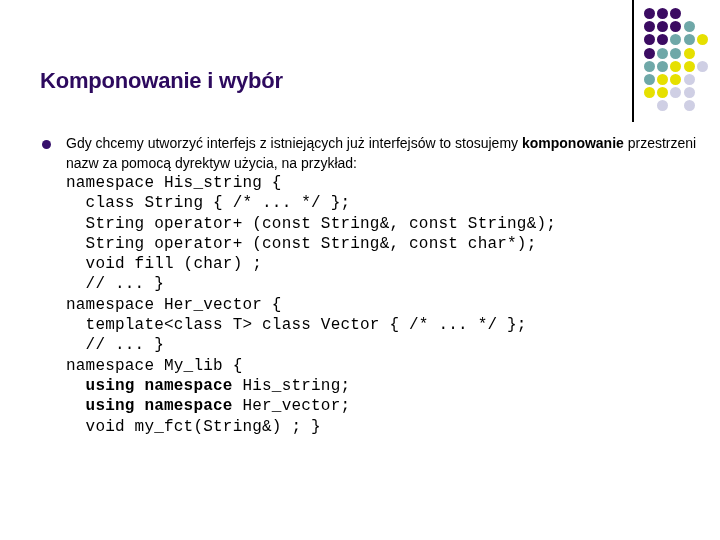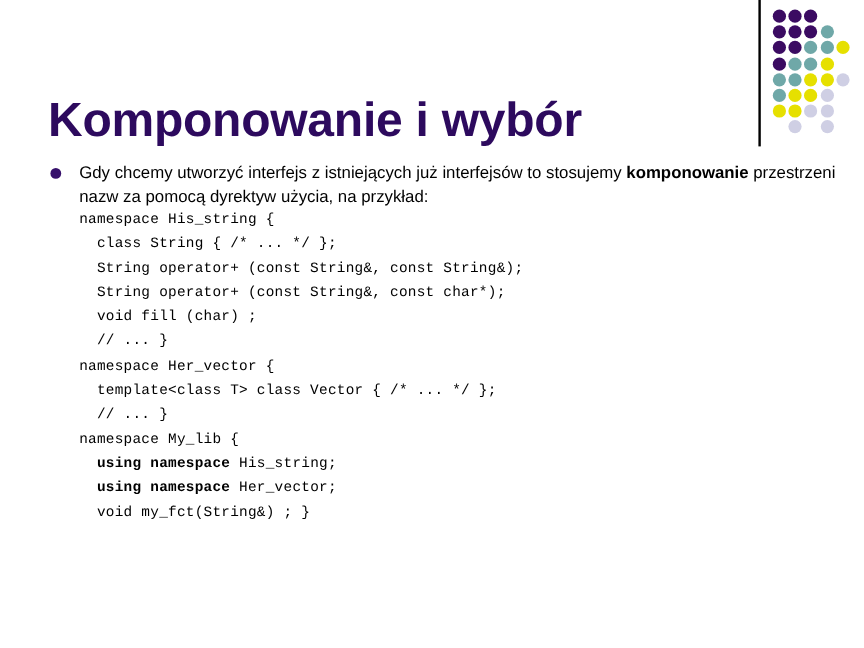--- a/index.html
+++ b/index.html
@@ -38,27 +38,26 @@
     height: 122px;
     background: #000000;
   }
 
   
   #slide-title {
     position: absolute;
     left: 40px;
     top: 61px;
     width: 575px;
-    font-size: 40px;
+    font-size: 22px;
     line-height: 40px;
     font-weight: bold;
     color: #2D0A5E;
     letter-spacing: -0.2px;
     white-space: nowrap;
-    margin-top: 19px;
   }
 
   
   #slide-body {
     position: absolute;
     left: 36px;
     top: 133px;
     width: 676px;
   }
 
@@ -85,21 +84,21 @@
   }
   .bullet-text b {
     font-weight: bold;
   }
 
   
   .code-block {
     margin: 0;
     padding: 0;
     font-family: "Liberation Mono", "DejaVu Sans Mono", monospace;
-    font-size: 12px;
+    font-size: 16px;
     line-height: 20.3px;
     color: #000000;
     white-space: pre;
     letter-spacing: 0.2px;
   }
   .code-block .kw {
     font-weight: bold;
   }
 </style>
 </head>

